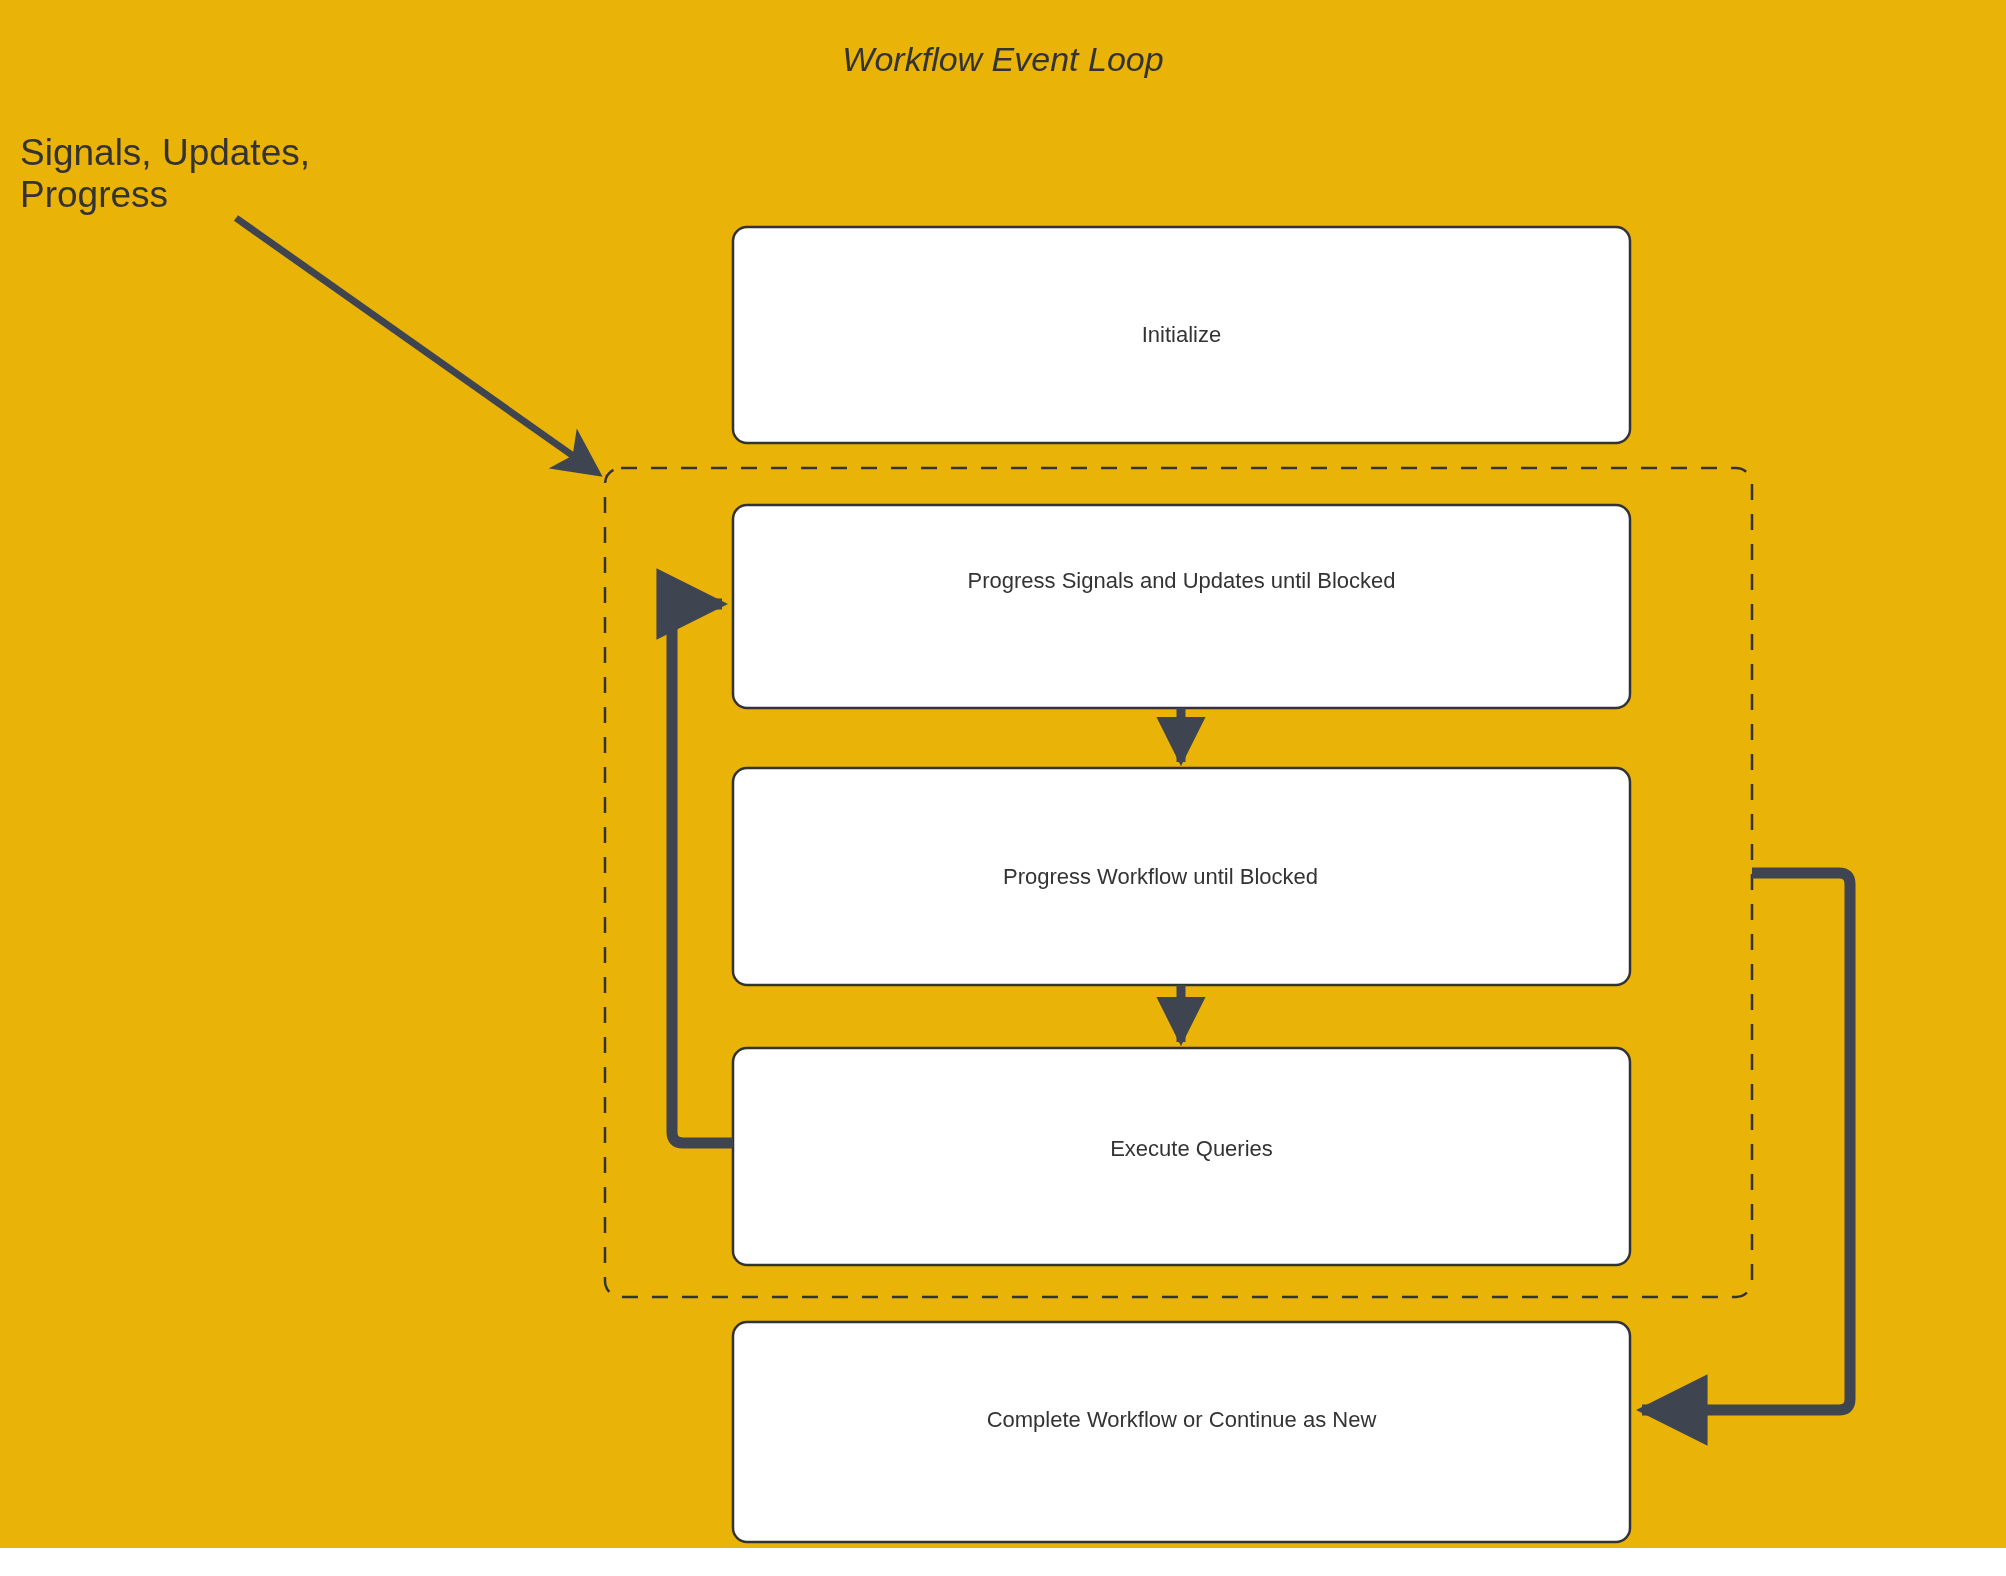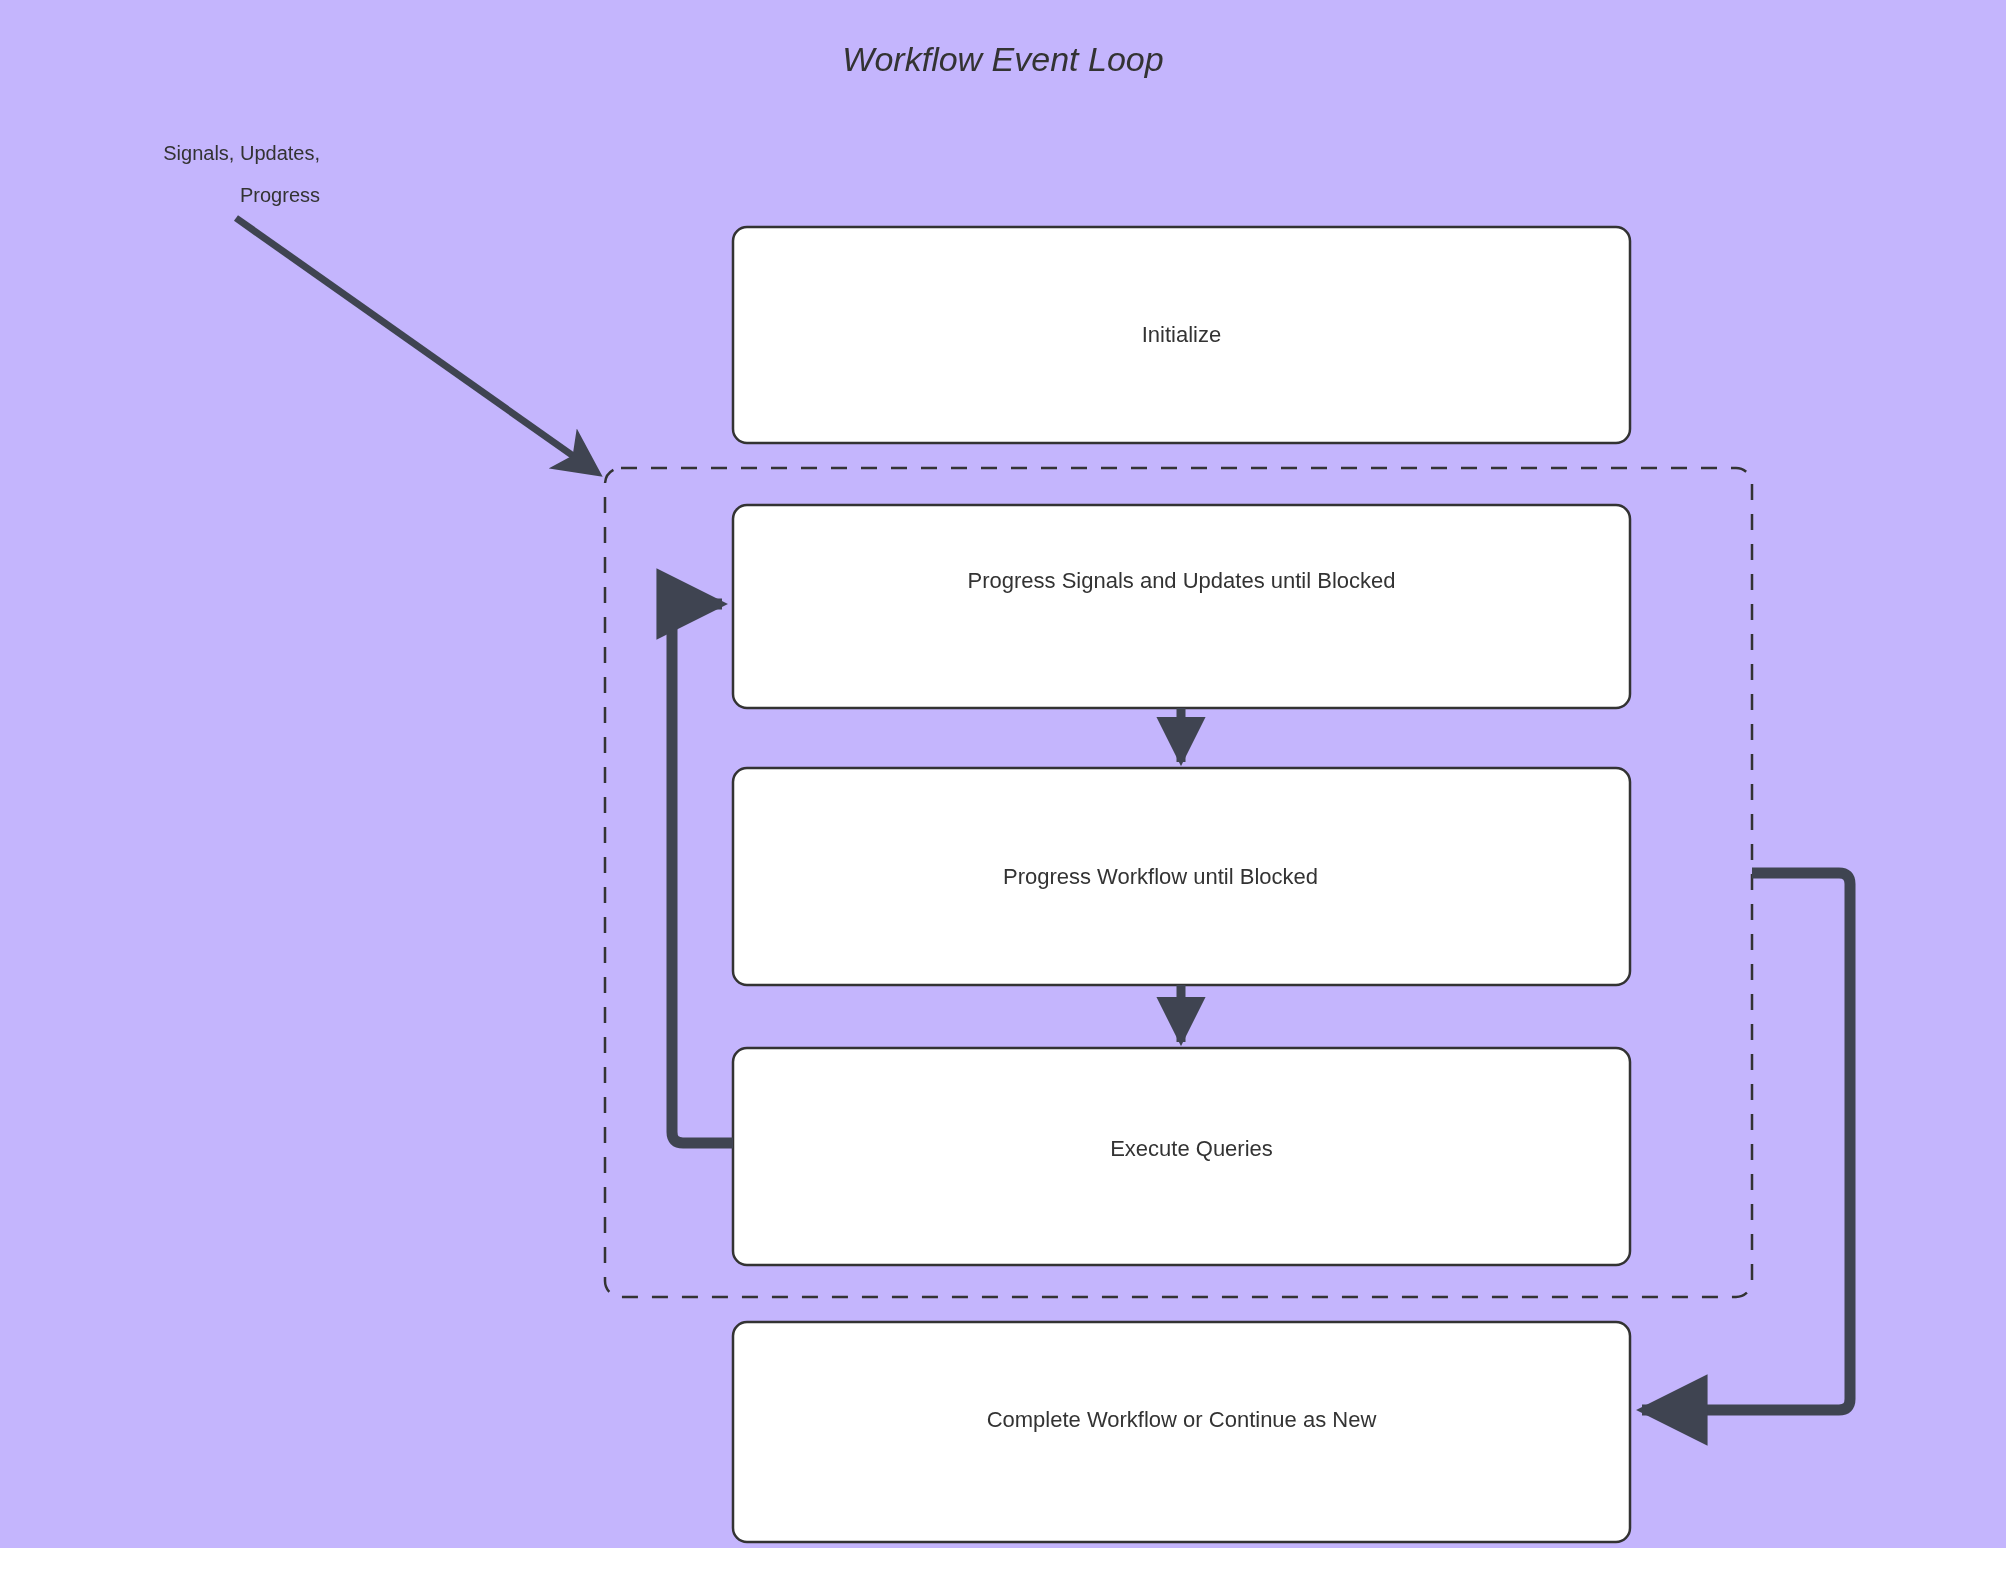--- a/index.html
+++ b/index.html
@@ -8,21 +8,21 @@
     background: #ffffff;
   }
   body {
     font-family: "Liberation Sans", sans-serif;
     color: #333333;
   }
   #canvas {
     position: relative;
     width: 2006px;
     height: 1548px;
-    background: #c4b5fd;
+    background: #eab308;
     overflow: hidden;
   }
   #diagram-svg {
     position: absolute;
     left: 0;
     top: 0;
     width: 2006px;
     height: 1576px;
   }
   .layer-text {
@@ -46,22 +46,22 @@
     left: 0;
     top: 40px;
     width: 2006px;
     text-align: center;
     font-style: italic;
     font-size: 34px;
     color: #333333;
   }
   .edge-label {
     position: absolute;
-    text-align: right;
-    font-size: 20px;
+    text-align: left;
+    font-size: 37px;
     line-height: 42px;
     color: #333333;
   }
   .box-label-initialize   { left: 733px; top: 316px;  width: 897px; }
   .box-label-progress-su  { left: 733px; top: 562px;  width: 897px; }
   .box-label-progress-wf  { left: 712px; top: 858px;  width: 897px; }
   .box-label-queries      { left: 733px; top: 1130px; width: 897px; margin-left: 10px; }
   .box-label-complete     { left: 733px; top: 1401px; width: 897px; }
   .label-signals          { left: 20px;  top: 132px;  width: 300px; }
 </style>

